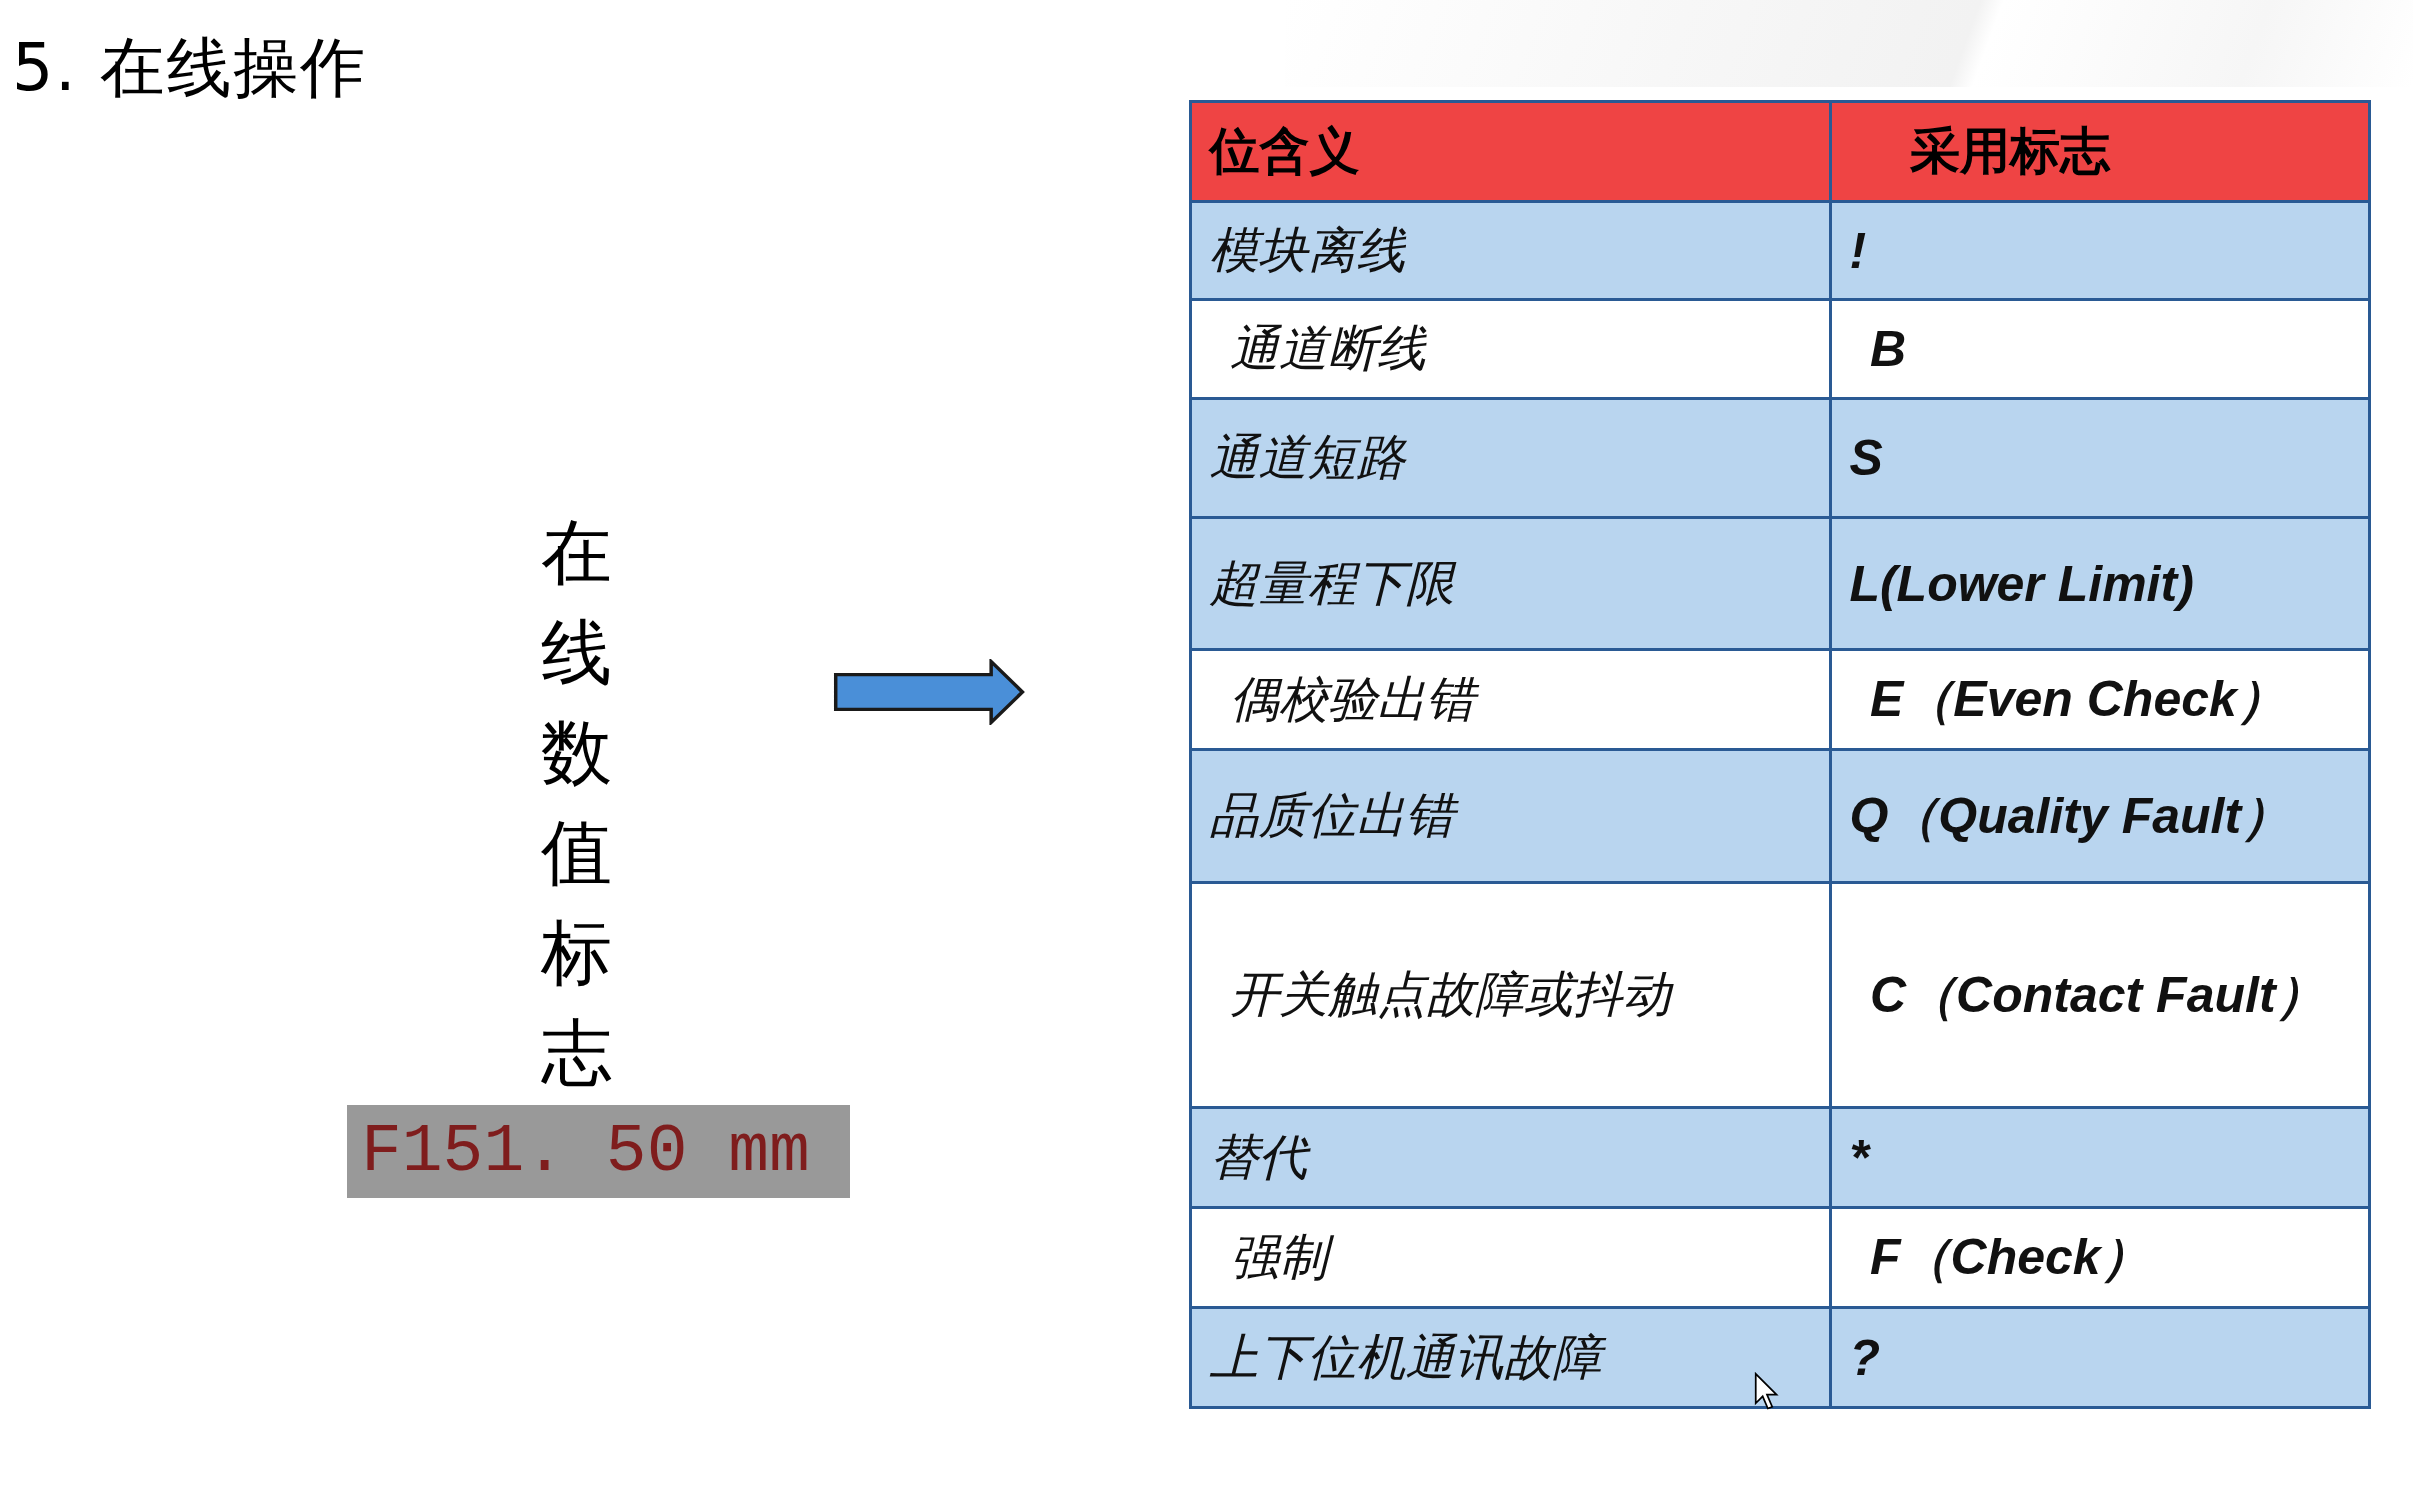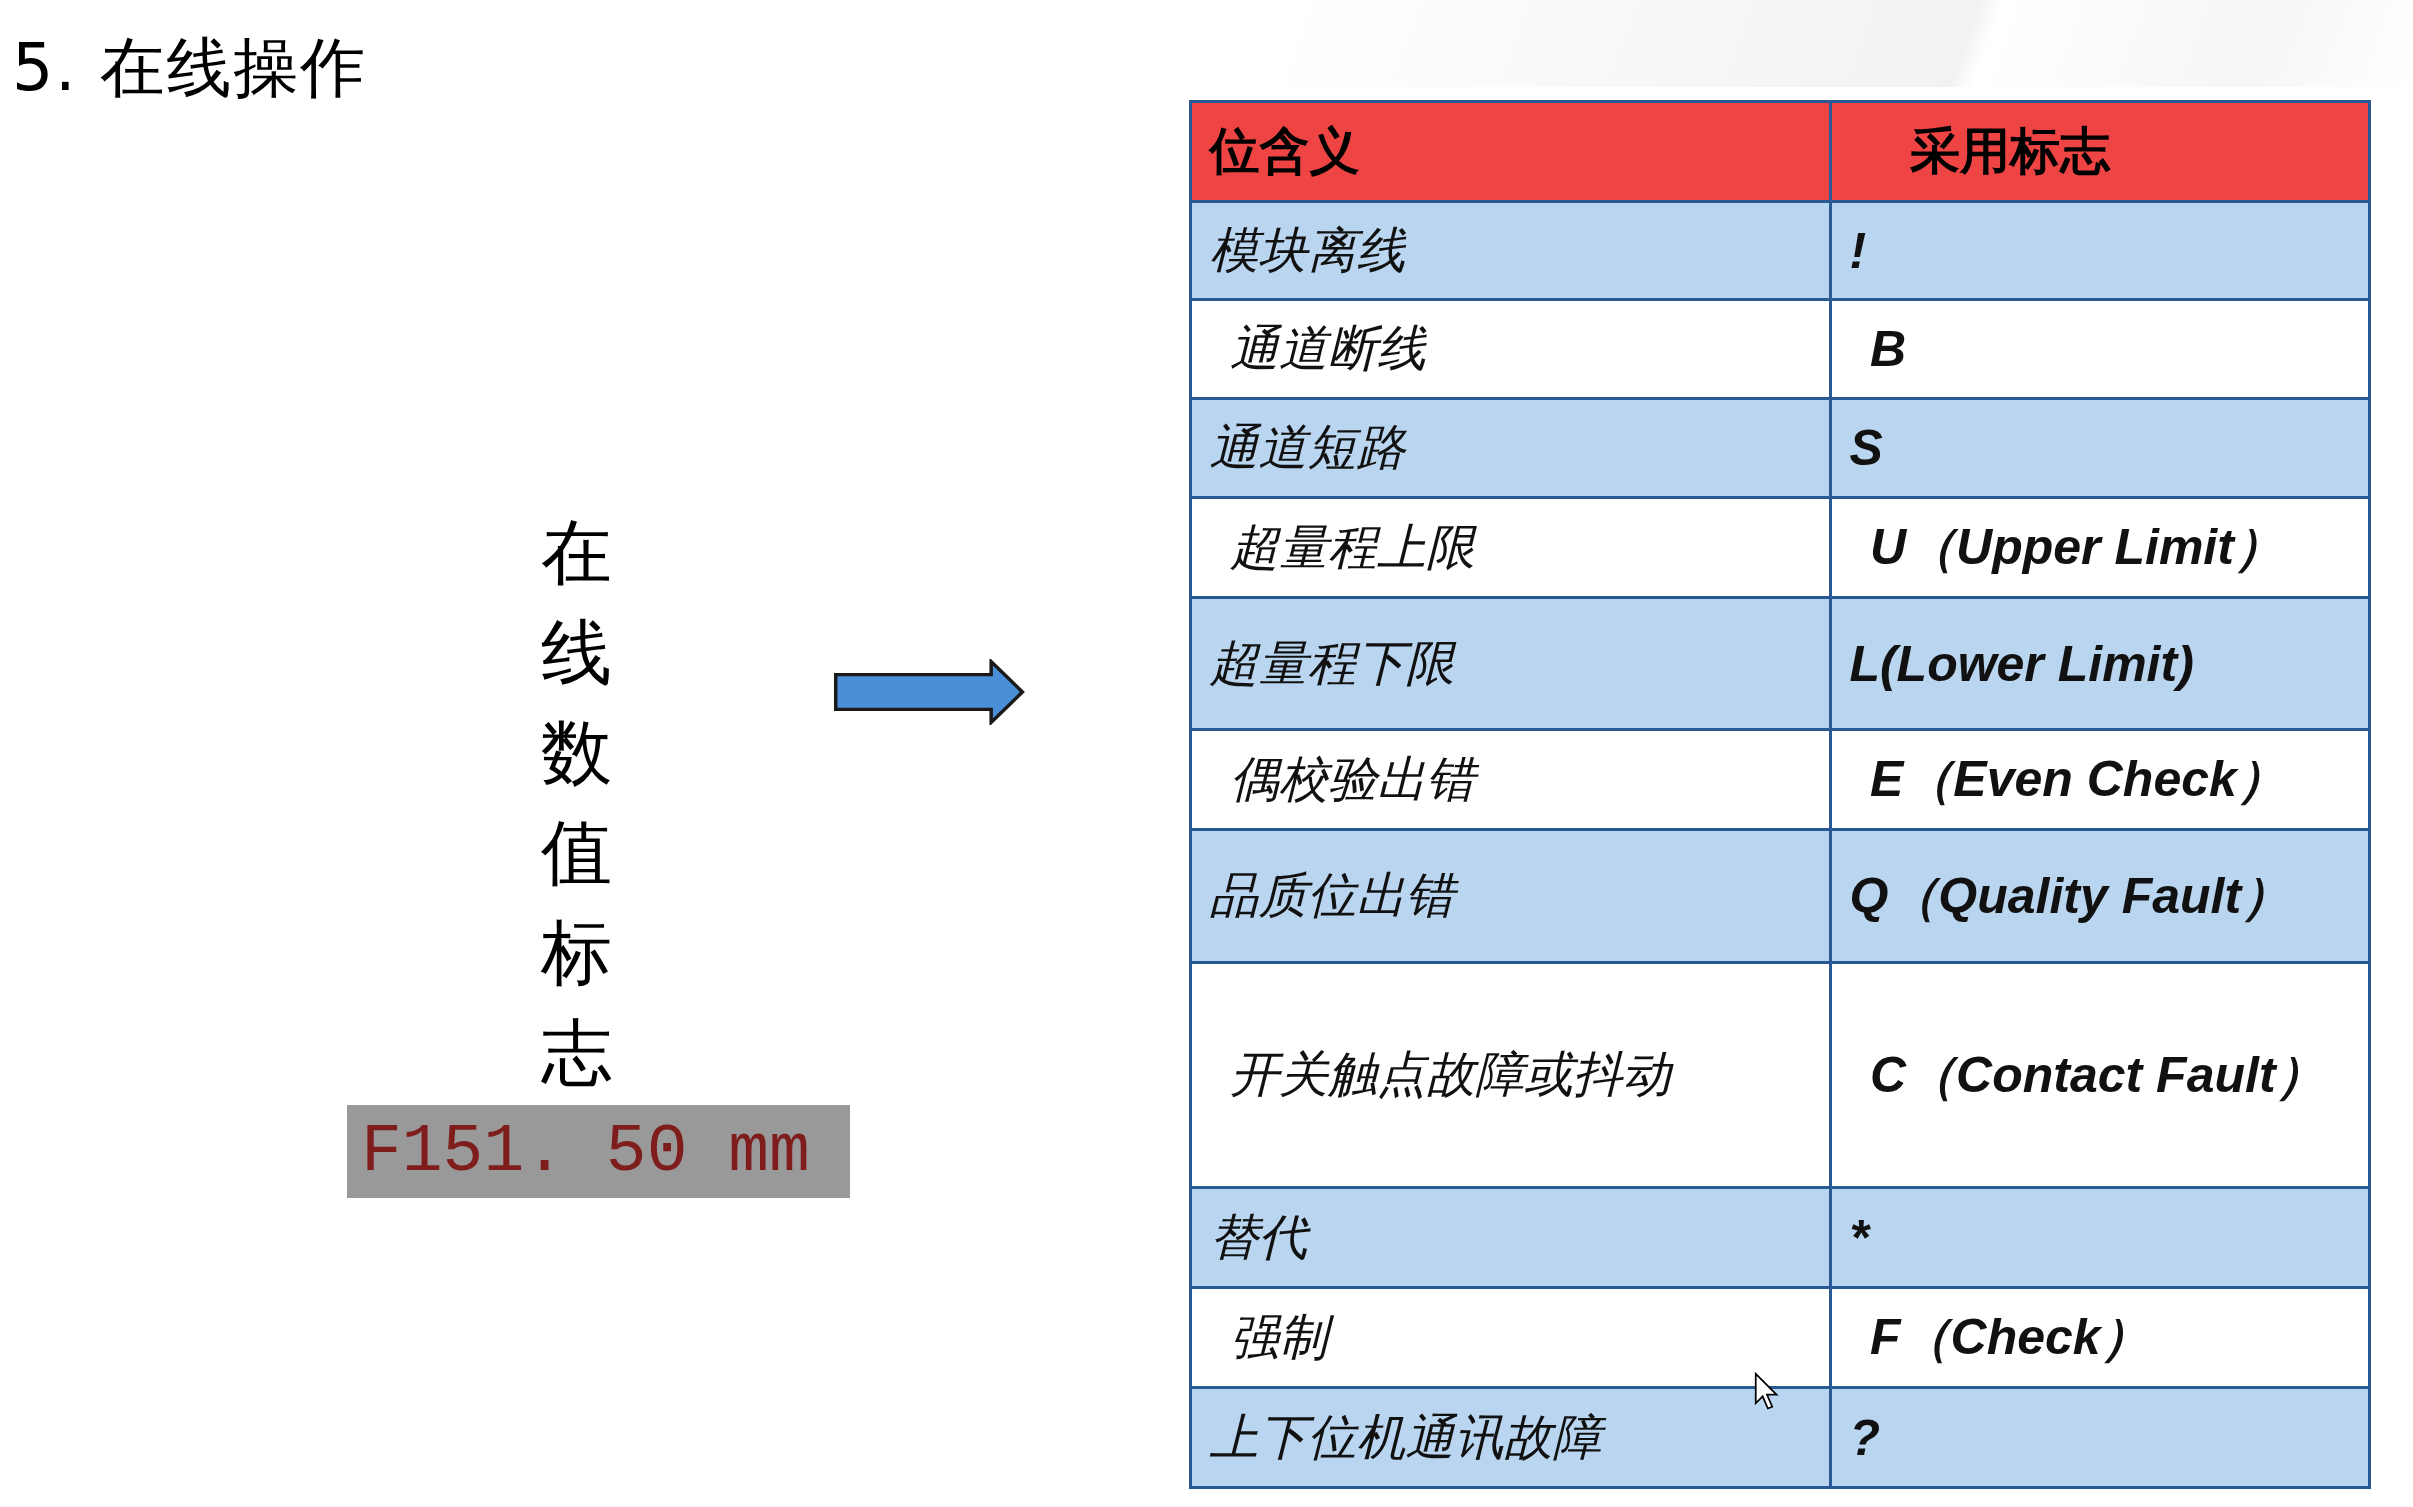--- a/index.html
+++ b/index.html
@@ -58,27 +58,23 @@
     <th class="col2">采用标志</th>
   </tr>
   <tr class="alt" style="height:98px">
     <td class="meaning">模块离线</td>
     <td class="flag">!</td>
   </tr>
   <tr class="plain" style="height:99px">
     <td class="meaning">通道断线</td>
     <td class="flag">B</td>
   </tr>
-  <tr class="alt" style="height:99px">
+  <tr class="alt" style="height:119px">
     <td class="meaning">通道短路</td>
     <td class="flag">S</td>
-  </tr>
-  <tr class="plain" style="height:100px">
-    <td class="meaning">超量程上限</td>
-    <td class="flag">U（Upper Limit）</td>
   </tr>
   <tr class="alt" style="height:132px">
     <td class="meaning">超量程下限</td>
     <td class="flag">L(Lower Limit)</td>
   </tr>
   <tr class="plain" style="height:100px">
     <td class="meaning">偶校验出错</td>
     <td class="flag">E（Even Check）</td>
   </tr>
   <tr class="alt" style="height:133px">

